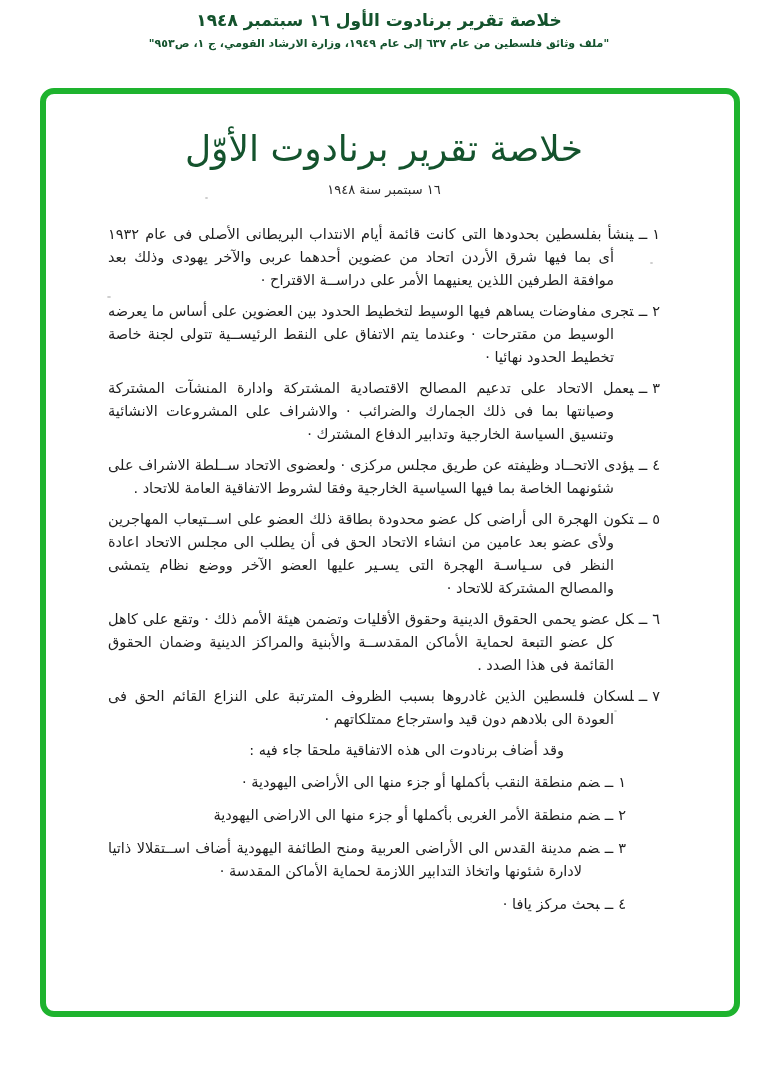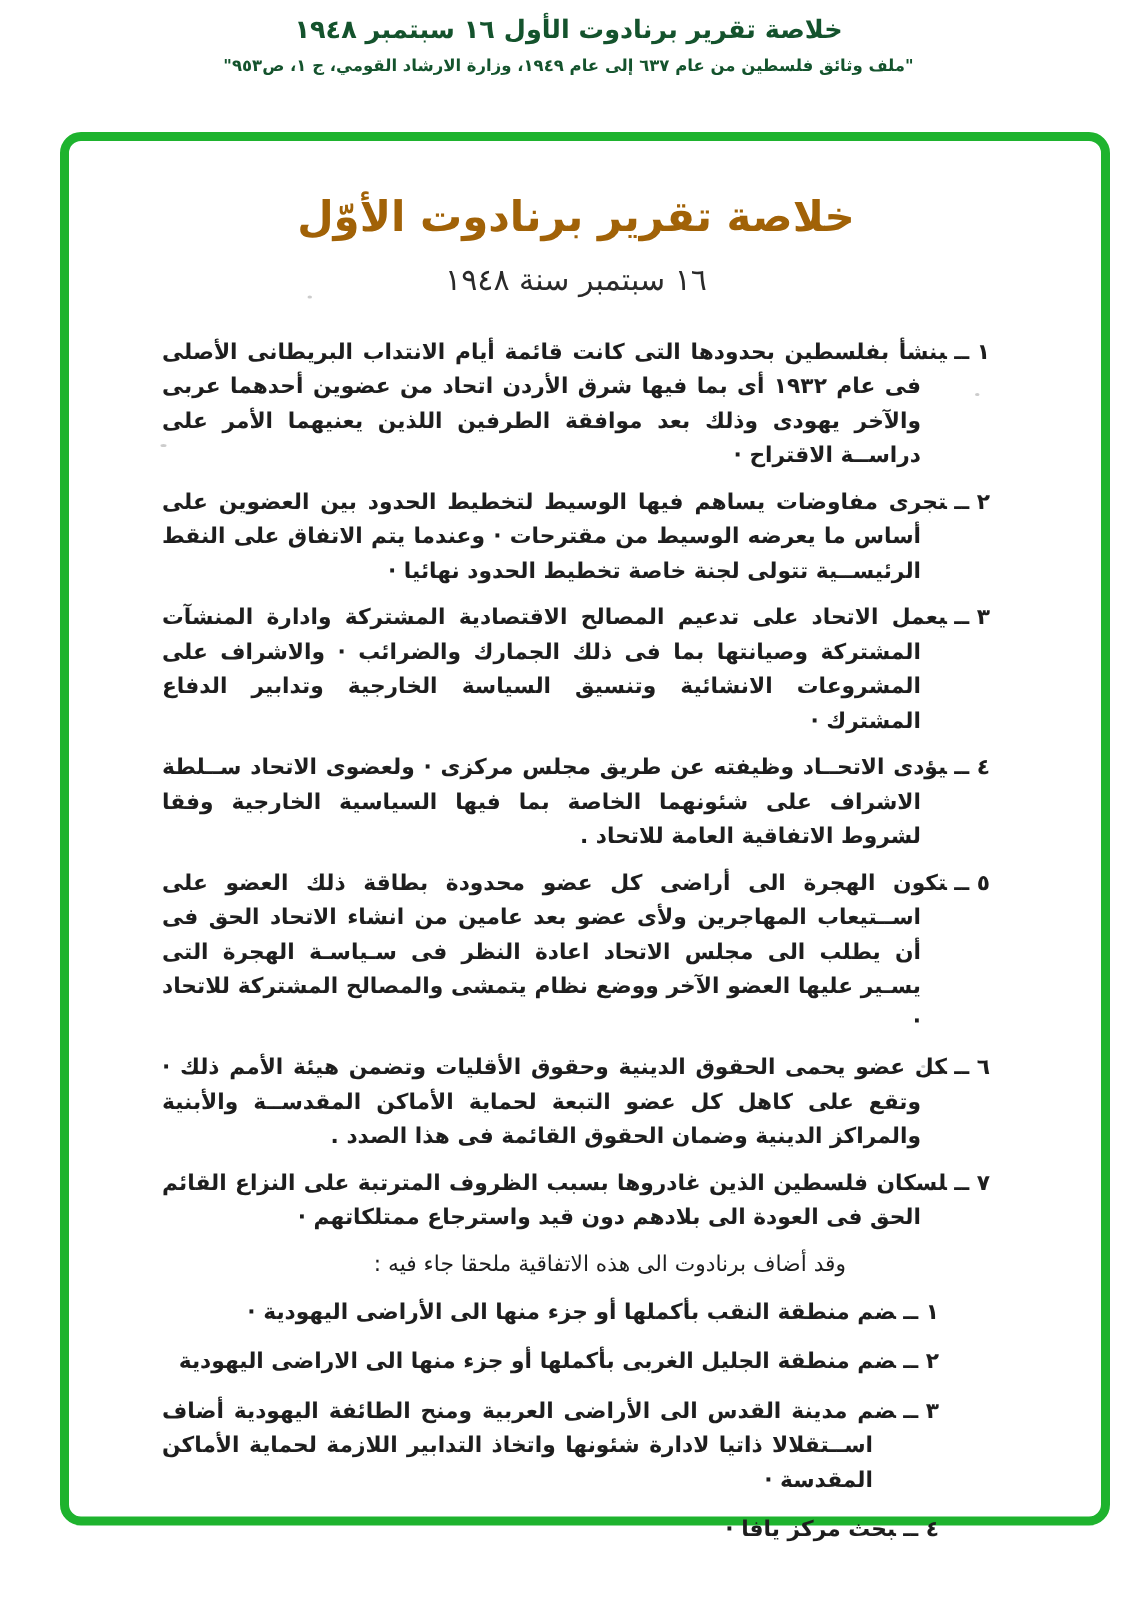--- a/index.html
+++ b/index.html
@@ -46,43 +46,42 @@
   
   .doc {
     position: absolute;
     inset: 0;
     padding: 34px 74px 20px 62px;
     direction: rtl;
   }
   .doc-title {
     margin: 0;
     text-align: center;
-    font-size: 28px;
-    font-weight: bold;
-    color: #a16207;
+    font-size: 36px;
+    font-weight: normal;
+    color: #14532d;
   }
   .doc-date {
     margin-top: 13px;
     text-align: center;
-    font-size: 20px;
+    font-size: 13px;
     color: #2a2a2a;
   }
 
   .items {
     margin-top: 26px;
     font-size: 14.5px;
     line-height: 23px;
     text-align: justify;
     color: #1e1e1e;
   }
   .item {
     padding-right: 46px;
     text-indent: -46px;
     margin-bottom: 8px;
-    font-weight: bold;
   }
   .item .num { display: inline; }
   .item .dash { display: inline; padding: 0 5px; }
 
   .annex-intro {
     margin: 0 96px 9px 0;
     text-align: right;
   }
   .annex .item {
     padding-right: 78px;
@@ -145,21 +144,21 @@
 
         <div class="annex-intro">وقد أضاف برنادوت الى هذه الاتفاقية ملحقا جاء فيه :</div>
 
         <div class="annex">
 
           <div class="item">
             <span class="num">١</span><span class="dash">ــ</span><span class="txt">ضم منطقة النقب بأكملها أو جزء منها الى الأراضى اليهودية ·</span>
           </div>
 
           <div class="item">
-            <span class="num">٢</span><span class="dash">ــ</span><span class="txt">ضم منطقة الجليل الغربى بأكملها أو جزء منها الى الاراضى اليهودية</span>
+            <span class="num">٢</span><span class="dash">ــ</span><span class="txt">ضم منطقة الأمر الغربى بأكملها أو جزء منها الى الاراضى اليهودية</span>
           </div>
 
           <div class="item">
             <span class="num">٣</span><span class="dash">ــ</span><span class="txt">ضم مدينة القدس الى الأراضى العربية ومنح الطائفة اليهودية أضاف اســتقلالا ذاتيا لادارة شئونها واتخاذ التدابير اللازمة لحماية الأماكن المقدسة ·</span>
           </div>
 
           <div class="item">
             <span class="num">٤</span><span class="dash">ــ</span><span class="txt">بحث مركز يافا ·</span>
           </div>
 

